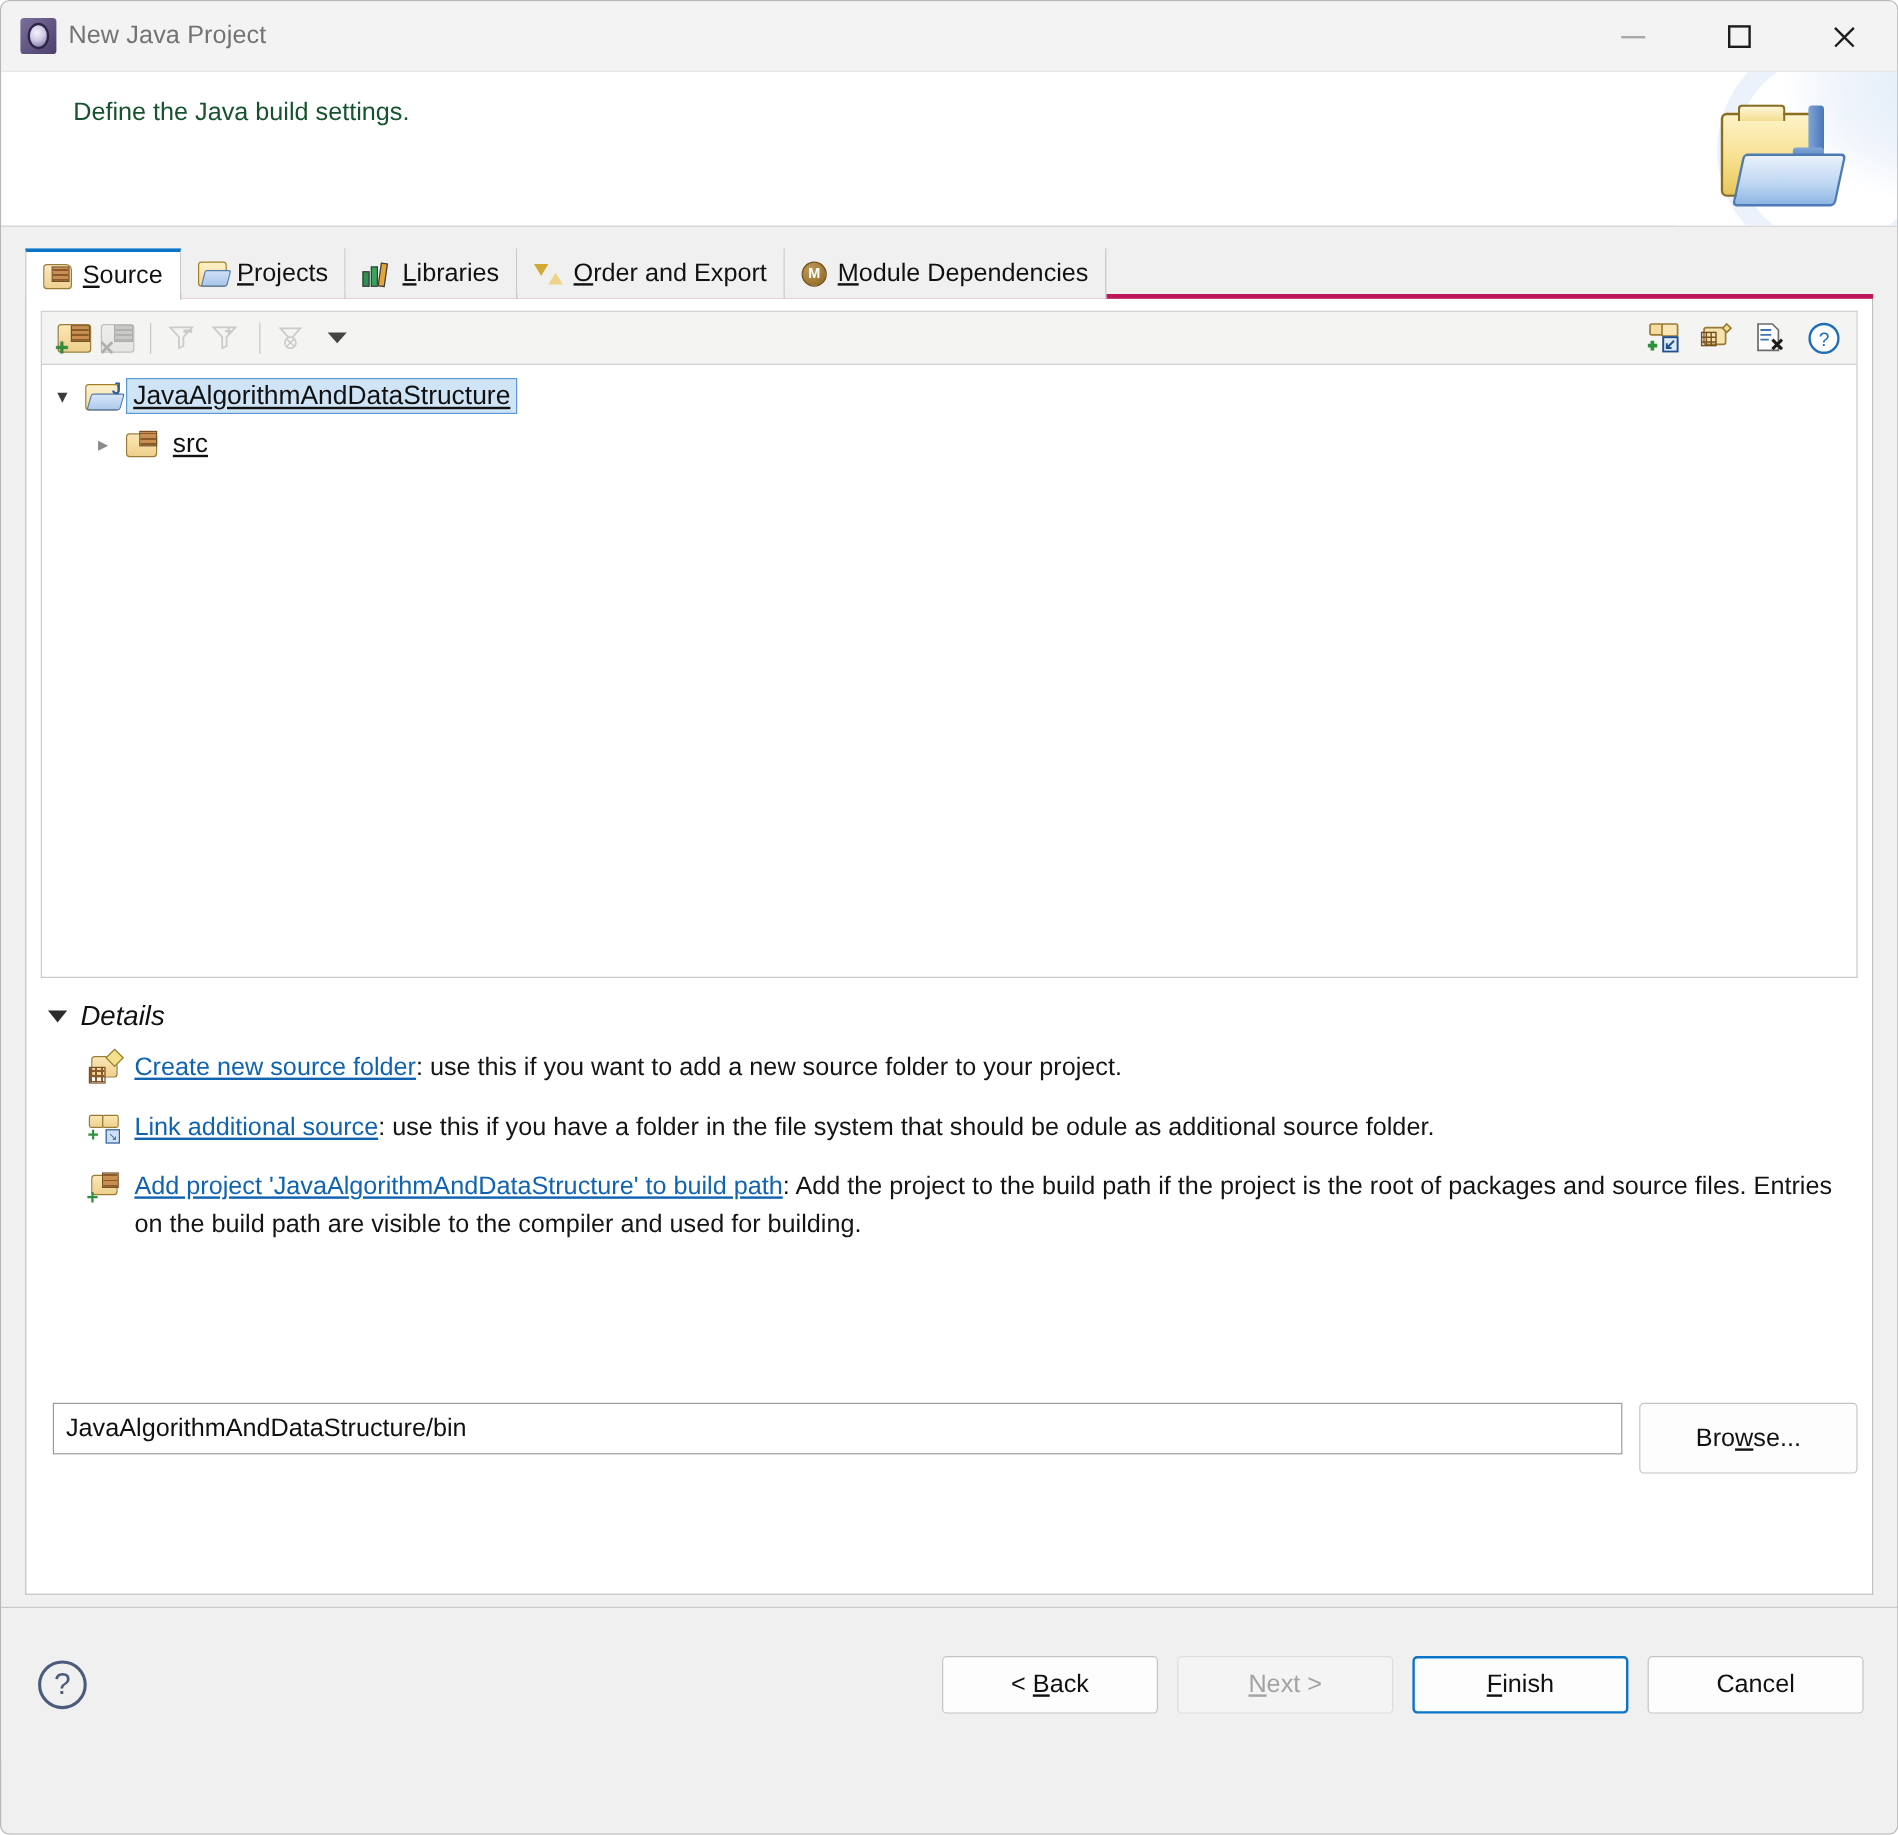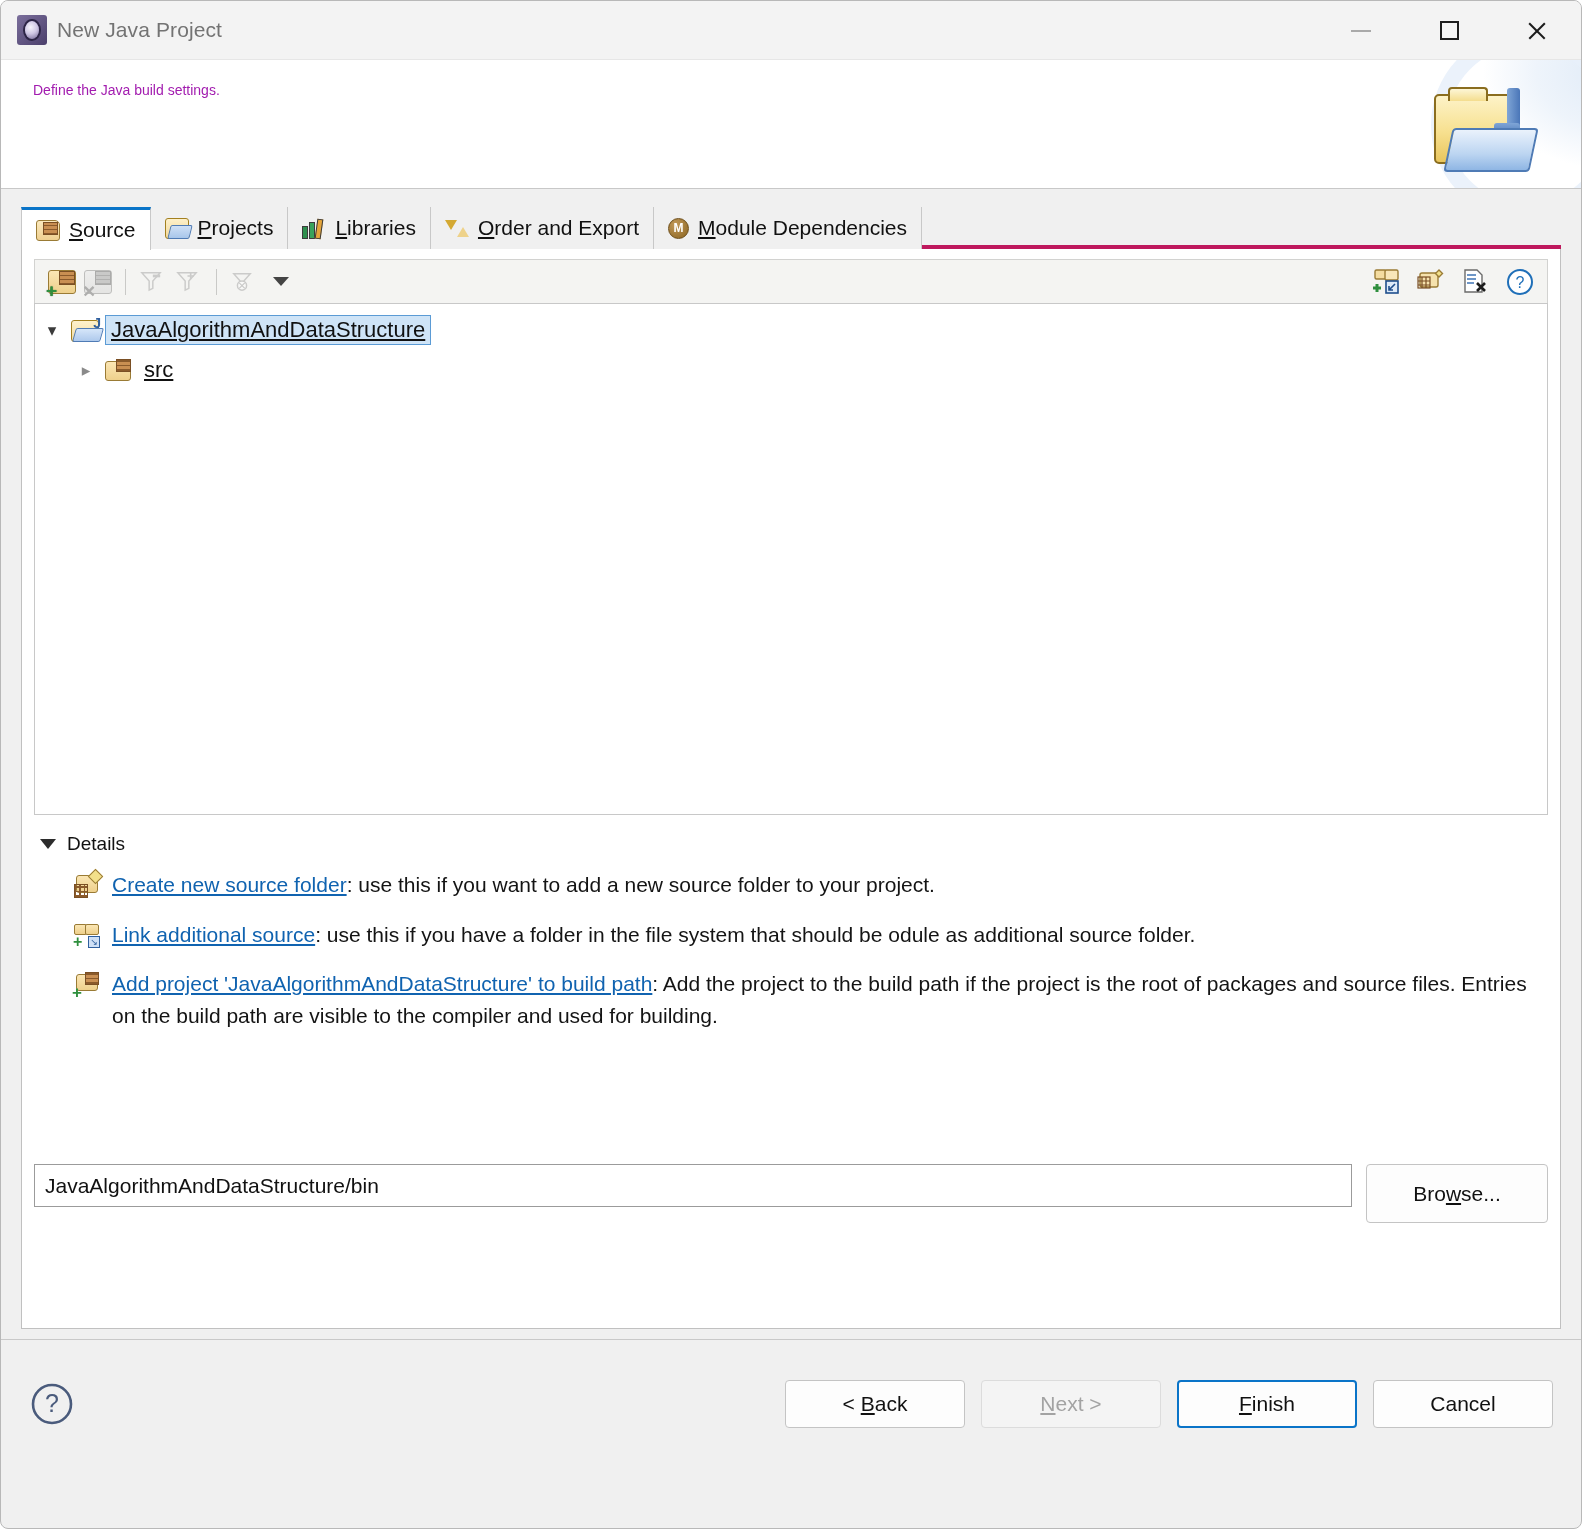--- a/index.html
+++ b/index.html
@@ -64,21 +64,21 @@
   
   .banner {
     position: relative;
     height: 129px;
     background: #ffffff;
     border-bottom: 1px solid #c8c8c8;
     padding: 22px 0 0 30px;
     overflow: hidden;
   }
   .banner-title { font-size: 25px; color: #111; margin-bottom: 14px; }
-  .banner-sub { font-size: 14px; color: #a21caf; padding-left: 2px; }
+  .banner-sub { font-size: 21px; color: #14532d; padding-left: 2px; margin-left: 28px; }
   .banner-art {
     position: absolute; right: 0; top: 0; width: 185px; height: 128px;
     background:
       radial-gradient(ellipse 180px 130px at 120% 10%, #dfeaf7 0%, #eef4fb 45%, #ffffff 75%);
   }
   .banner-art .swoosh {
     position: absolute; right: -40px; top: -30px;
     width: 190px; height: 190px; border-radius: 50%;
     border: 16px solid #e8f0fa; opacity: .85;
   }
@@ -296,21 +296,21 @@
   .ic-src .g {
     position: absolute; right: 2px; top: 1px; width: 15px; height: 13px;
     background: repeating-linear-gradient(0deg,#8a5a2b 0 1.5px,#c98f52 1.5px 4.5px);
     border: 1px solid #7a4f24;
   }
 
   
   .details-head {
     display: flex; align-items: center; gap: 11px;
     margin: 18px 0 14px 6px;
-    font-size: 19px; color: #111;
+    font-size: 23px; color: #111; font-style: italic;
   }
   .tri-down {
     width: 0; height: 0;
     border-left: 8px solid transparent; border-right: 8px solid transparent;
     border-top: 10px solid #2c2c2c;
   }
   .detail-item {
     display: flex; align-items: flex-start; gap: 12px;
     margin: 0 0 18px 40px;
     font-size: 21px; line-height: 1.5; color: #141414;
@@ -374,21 +374,21 @@
   
   .check-row {
     display: flex; align-items: center; gap: 14px;
     margin: 0 0 12px 6px; font-size: 21px; color: #111;
   }
   .cbox {
     width: 22px; height: 22px; border: 1.5px solid #8a8a8a;
     background: #fafafa; border-radius: 3px; flex: none;
   }
   .out-label { margin: 0 0 12px 10px; font-size: 21px; color: #111; }
-  .out-row { display: flex; align-items: stretch; gap: 14px; margin: 0 0 4px 0; }
+  .out-row { display: flex; align-items: stretch; gap: 14px; margin: 0 0 4px 10px; }
   .out-input {
     flex: 1; height: 43px;
     border: 1px solid #9b9b9b; background: #ffffff;
     display: flex; align-items: center; padding: 0 10px;
     font-size: 21px; color: #111;
   }
   .btn {
     background: #fdfdfd; border: 1px solid #c4c4c4; border-radius: 4px;
     font-size: 21px; color: #111;
     display: flex; align-items: center; justify-content: center;

